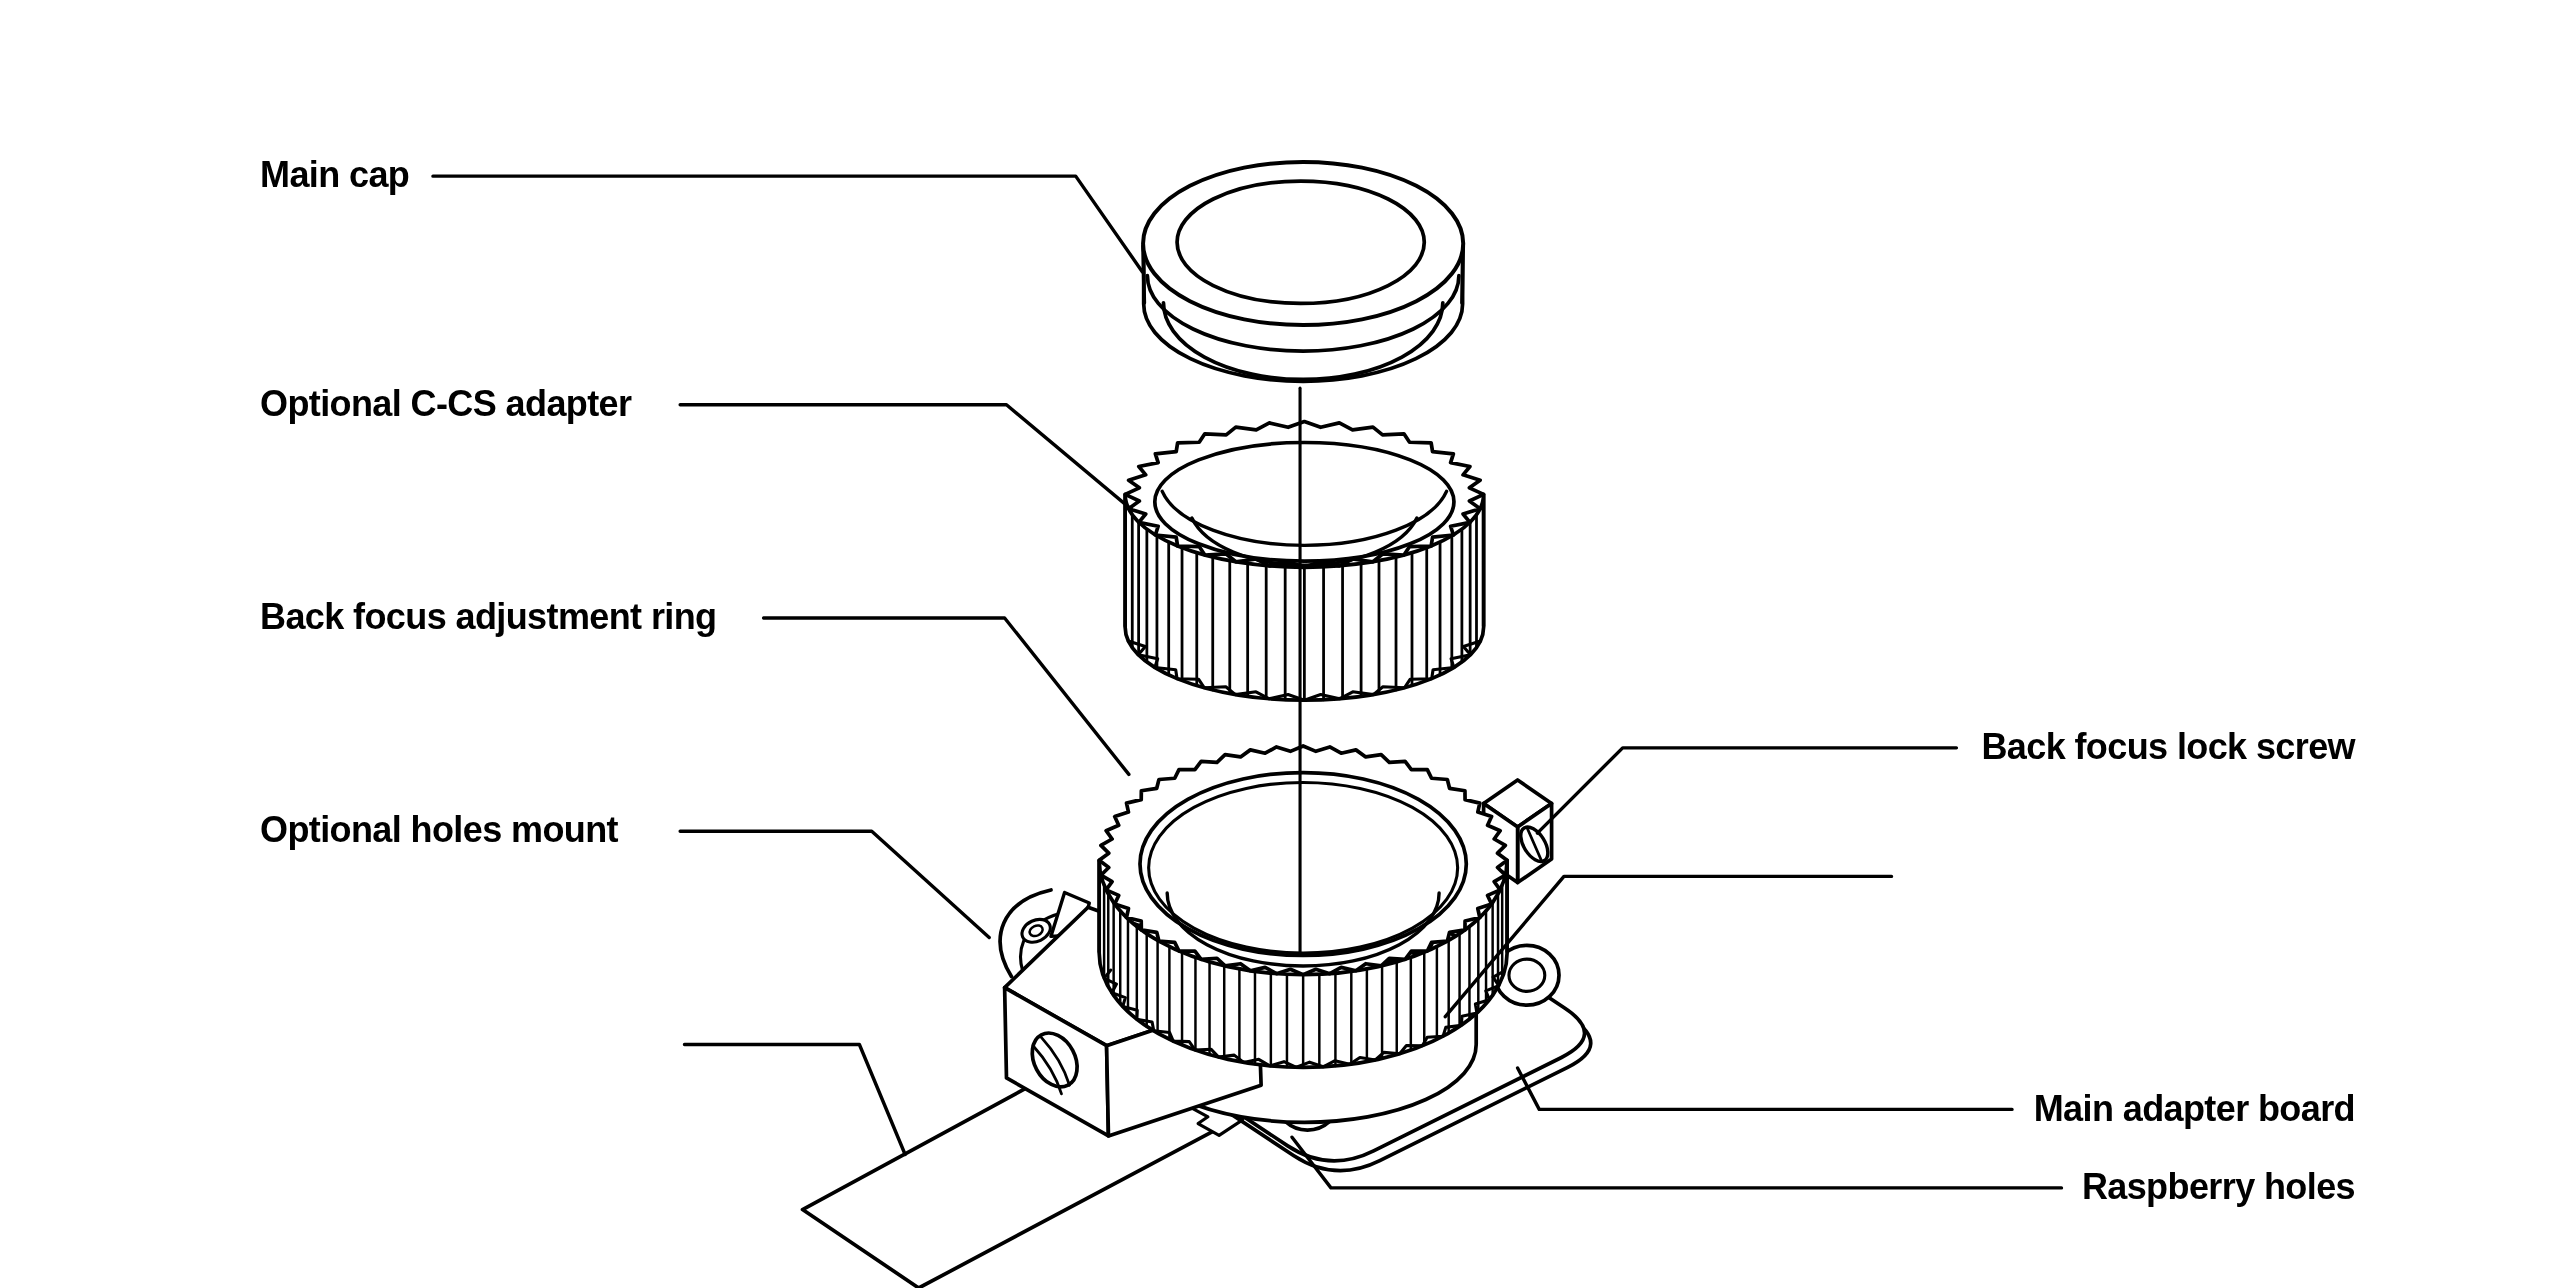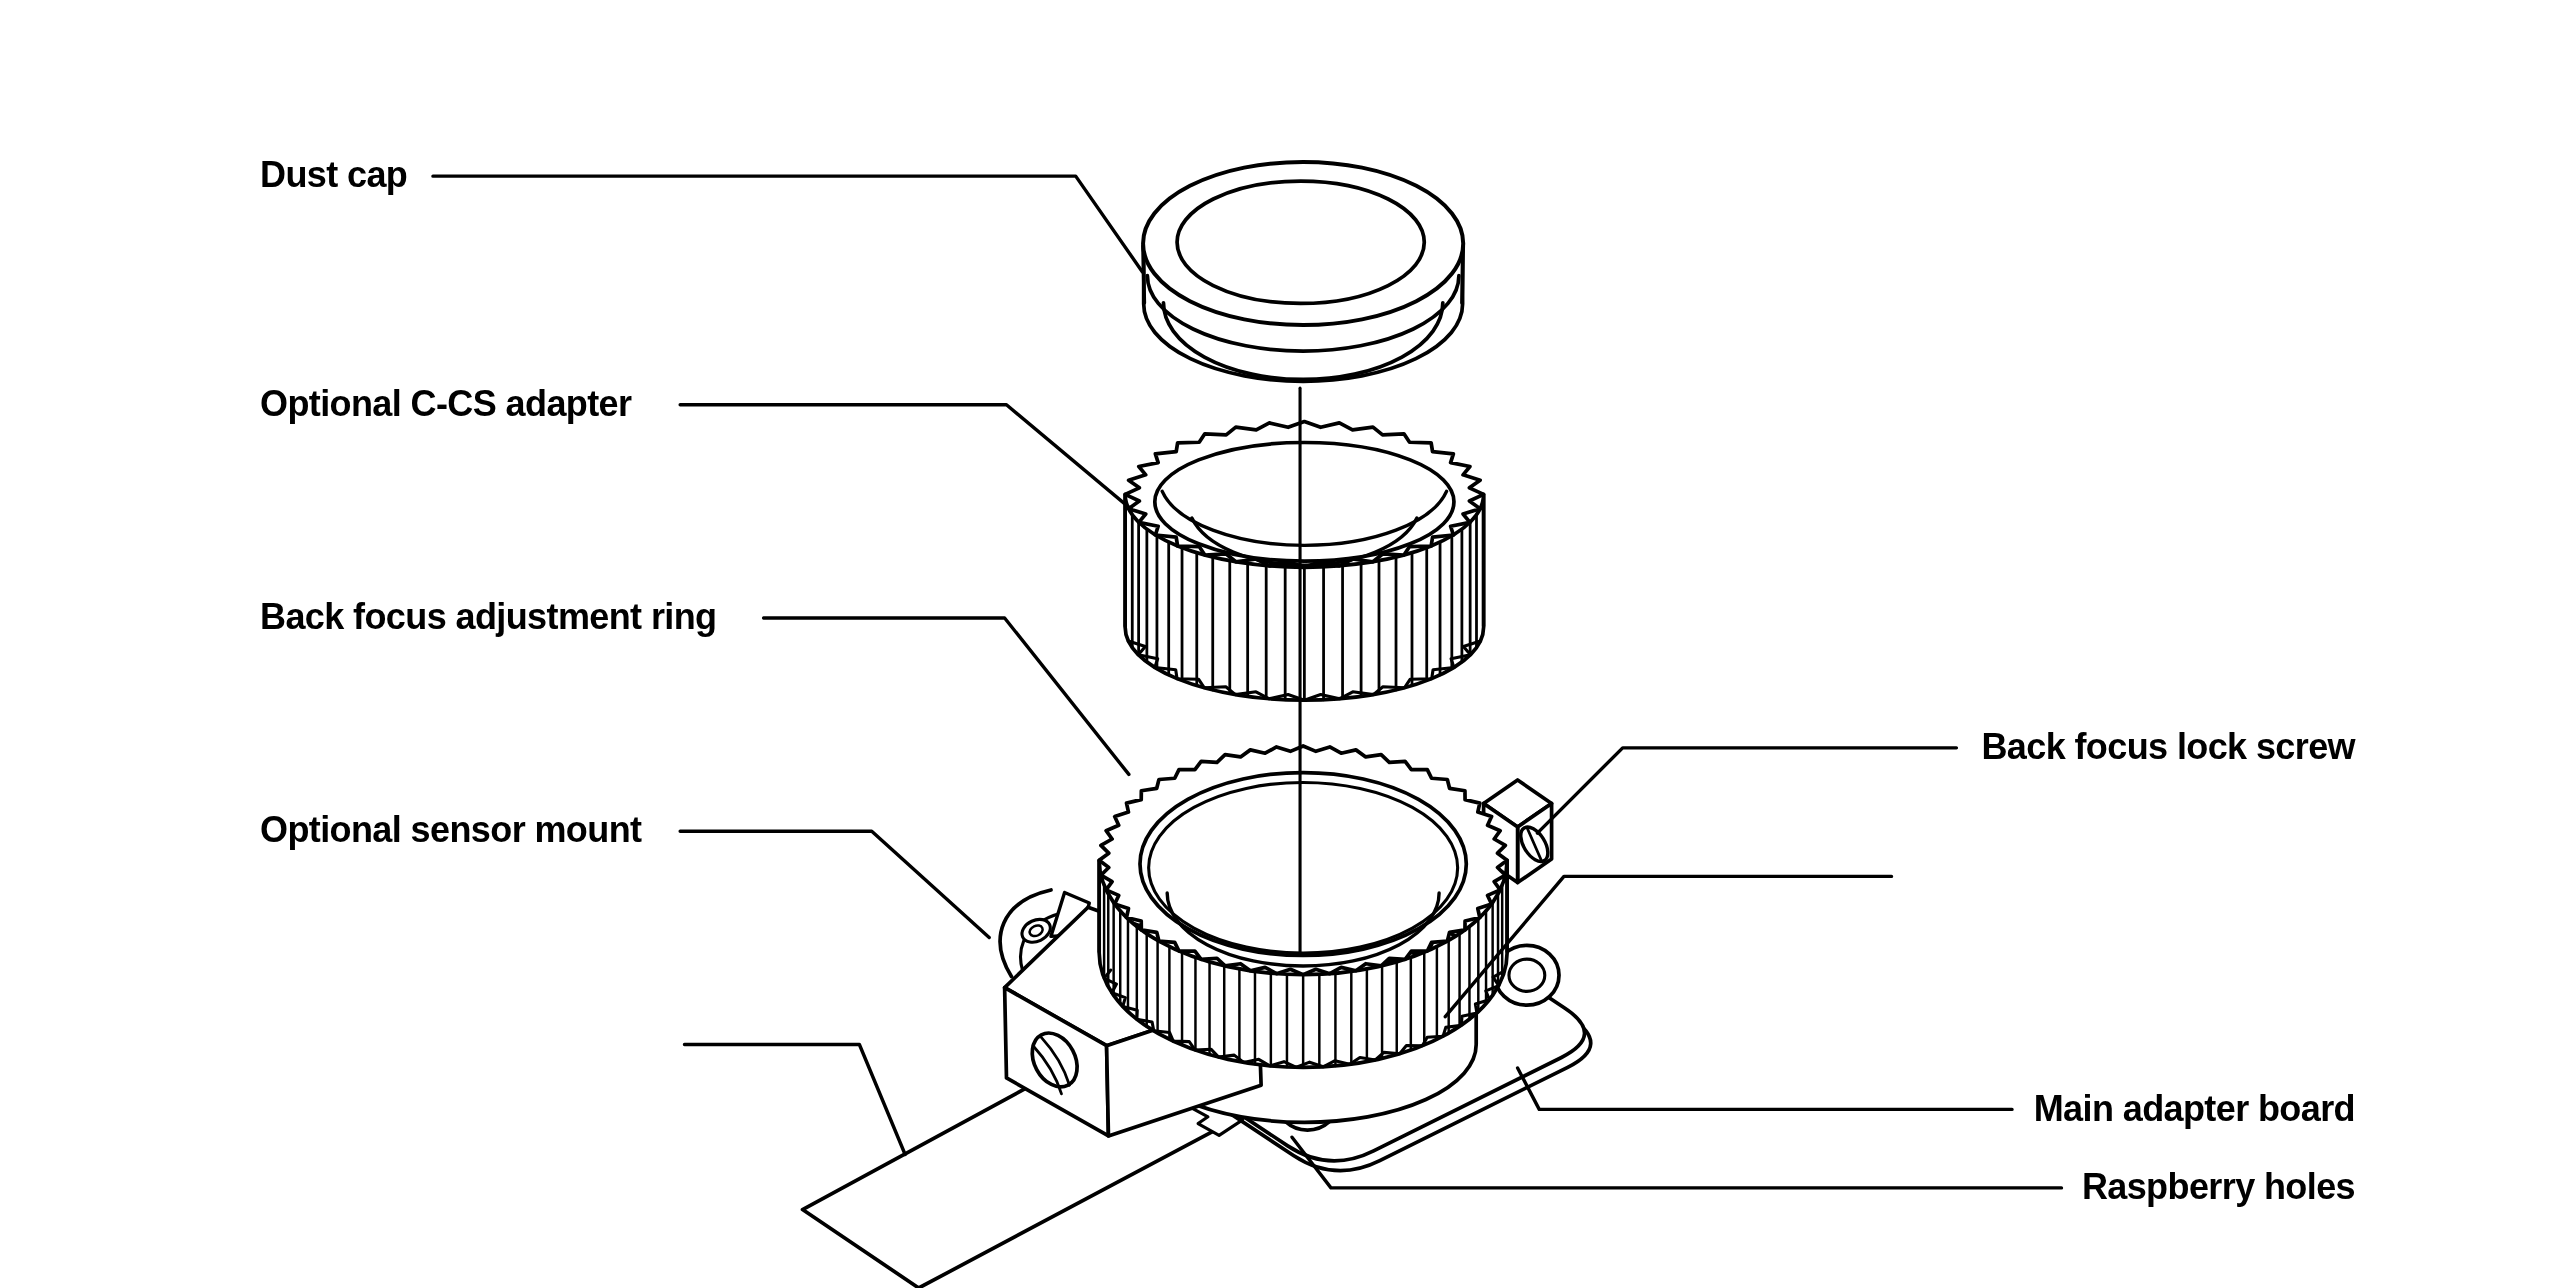--- a/index.html
+++ b/index.html
@@ -167,22 +167,22 @@
         <polyline points="1235 1000 1625 1000 1826 1253" fill="none" stroke="#000000" stroke-width="5.5" stroke-linejoin="round" stroke-linecap="round"></polyline>
         <polyline points="1100 1345 1410 1345 1600 1517" fill="none" stroke="#000000" stroke-width="5.5" stroke-linejoin="round" stroke-linecap="round"></polyline>
         <polyline points="1107 1690 1390 1690 1464 1868" fill="none" stroke="#000000" stroke-width="5.5" stroke-linejoin="round" stroke-linecap="round"></polyline>
         <polyline points="3165 1210 2625 1210 2487 1348" fill="none" stroke="#000000" stroke-width="5.5" stroke-linejoin="round" stroke-linecap="round"></polyline>
         <polyline points="3060 1418 2530 1418 2338 1645" fill="none" stroke="#000000" stroke-width="5.5" stroke-linejoin="round" stroke-linecap="round"></polyline>
         <polyline points="3255 1795 2490 1795 2455 1728" fill="none" stroke="#000000" stroke-width="5.5" stroke-linejoin="round" stroke-linecap="round"></polyline>
         <polyline points="3335 1922 2153 1922 2090 1840" fill="none" stroke="#000000" stroke-width="5.5" stroke-linejoin="round" stroke-linecap="round"></polyline>
       </g>
     </svg>
 
-  <div class="lbl" style="left:260px;top:176px">Dust cap</div>
+  <div class="lbl" style="left:260px;top:176px">Main cap</div>
   <div class="lbl" style="left:260px;top:618px">Back focus adjustment ring</div>
   <div class="lbl" style="left:260px;top:405px">Optional C-CS adapter</div>
-  <div class="lbl" style="left:260px;top:831px">Optional sensor mount</div>
+  <div class="lbl" style="left:260px;top:831px">Optional holes mount</div>
 
   <div class="lbl right" style="right:221px;top:748px">Back focus lock screw</div>
   <div class="lbl right" style="right:221px;top:1110px">Main adapter board</div>
   <div class="lbl right" style="right:221px;top:1188px">Raspberry holes</div>
 </div>
 
 
 </body></html>

